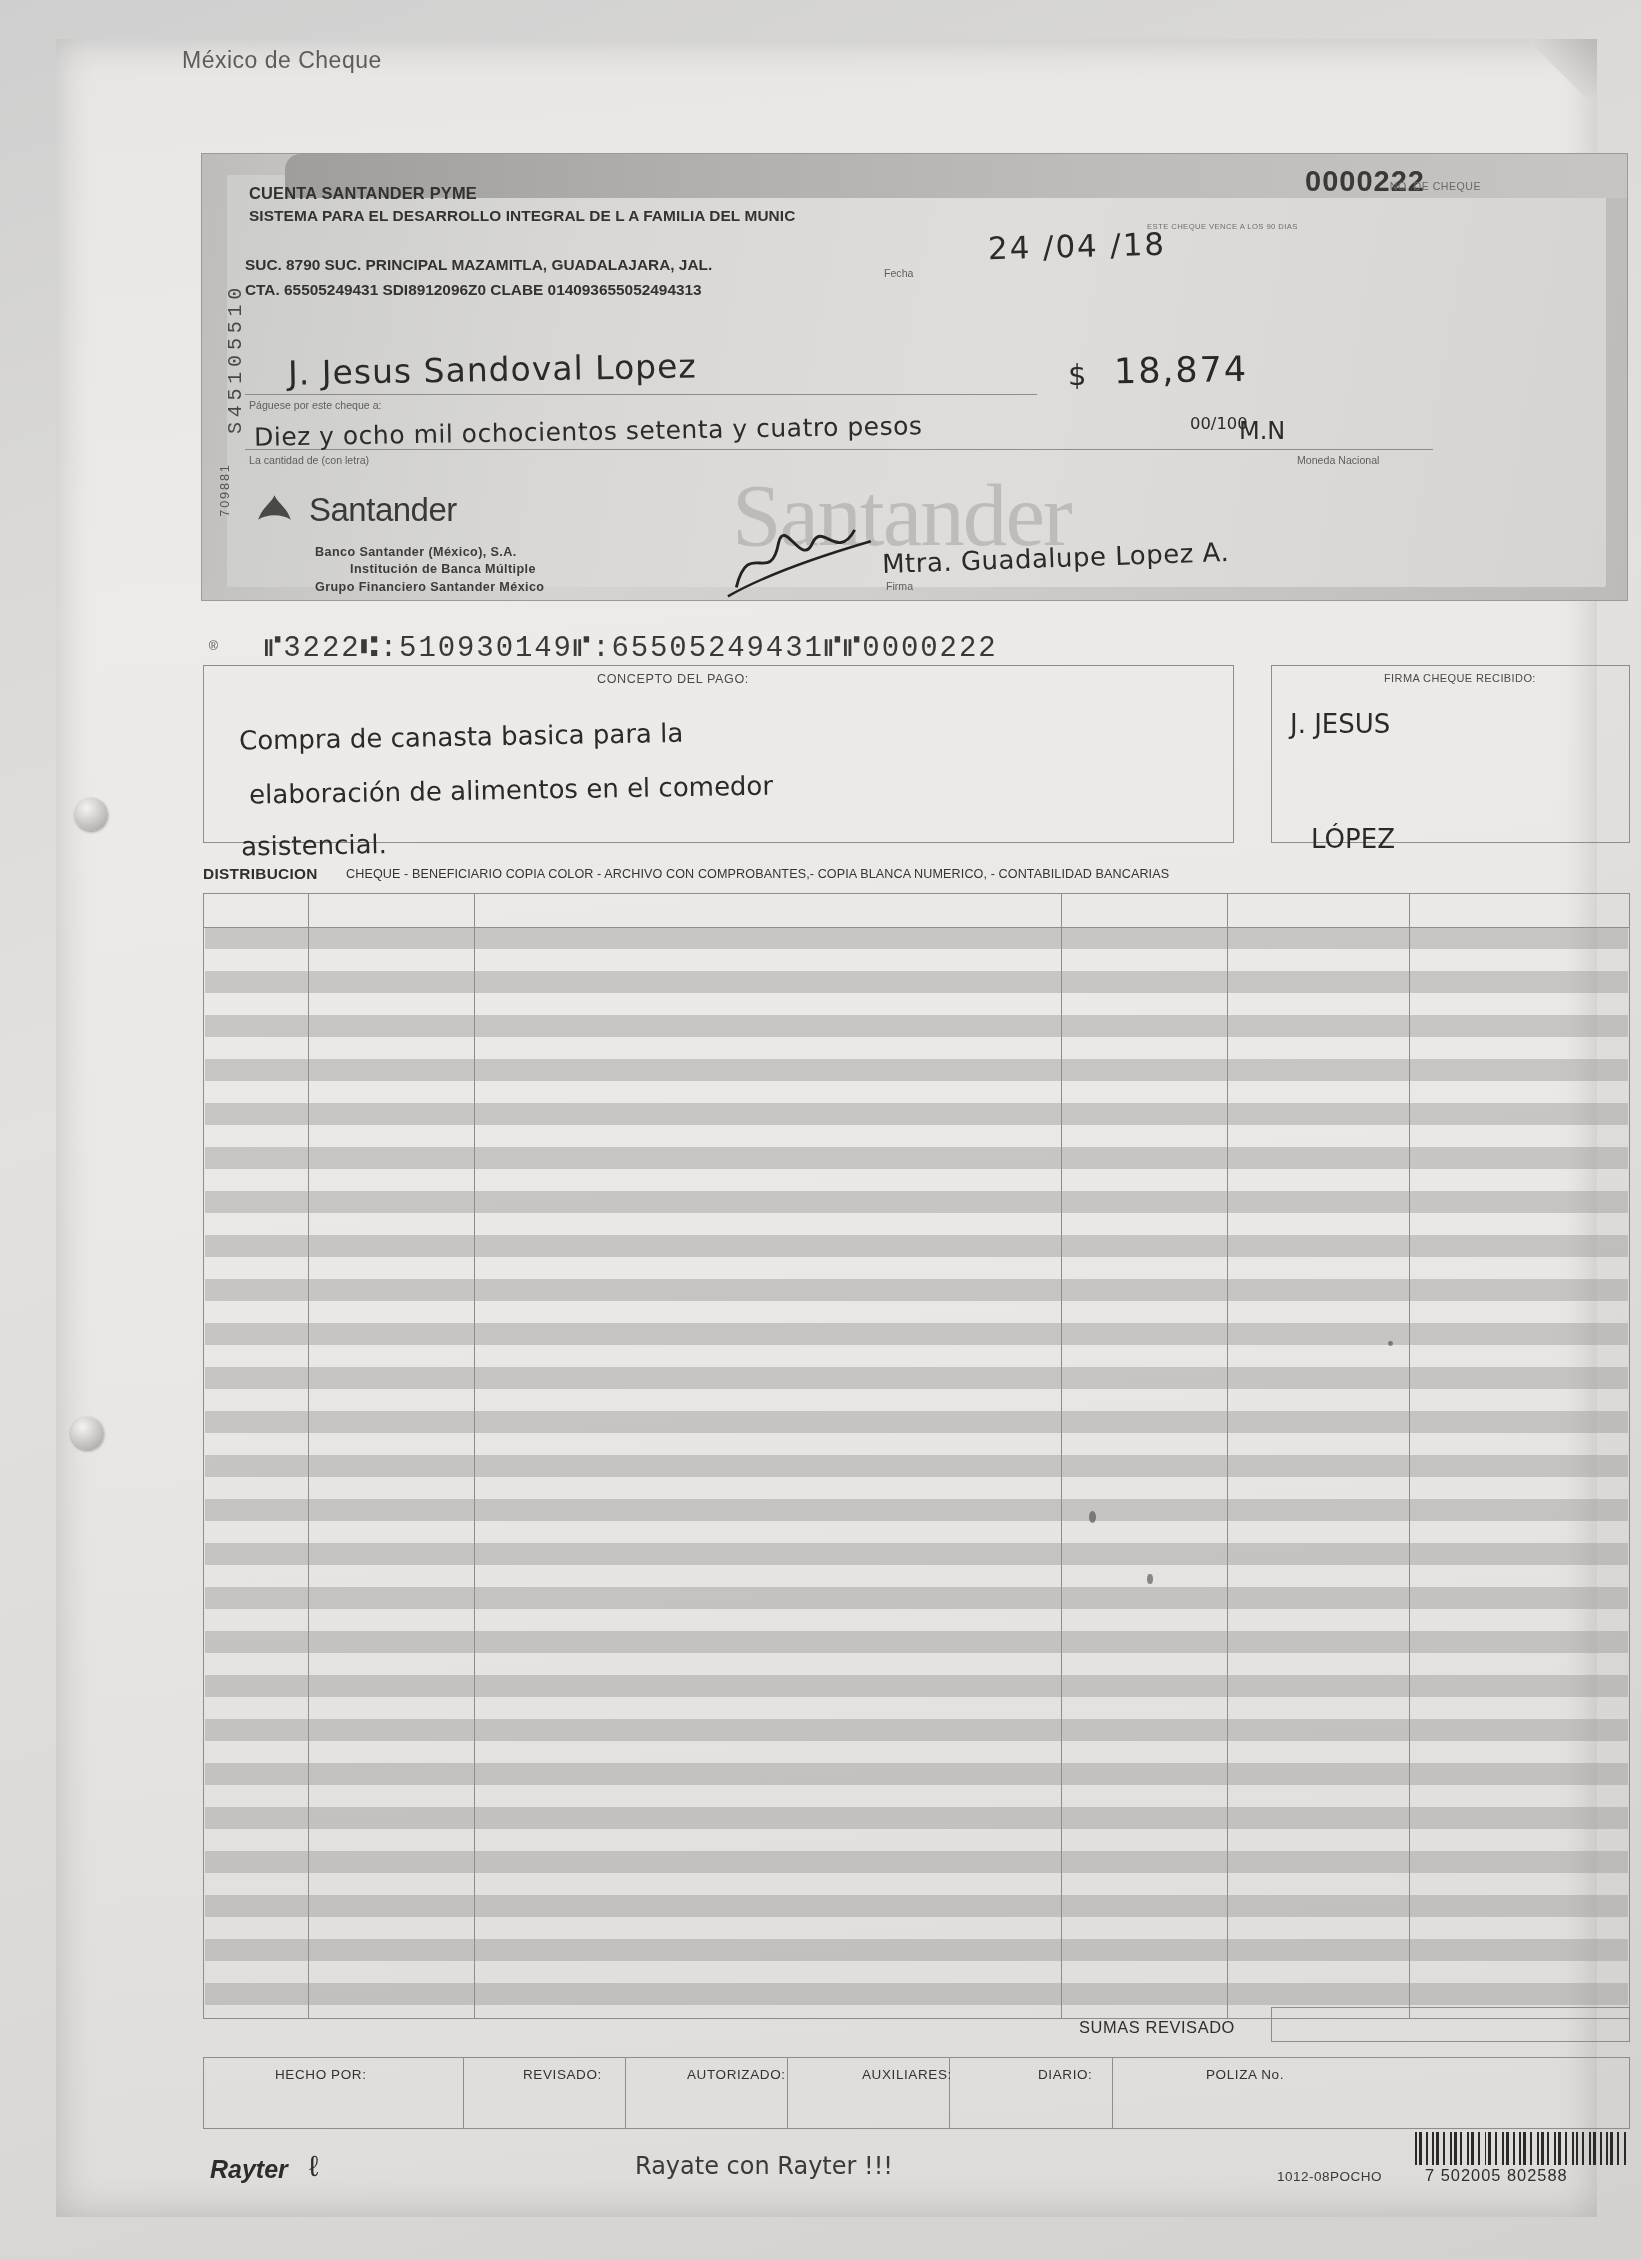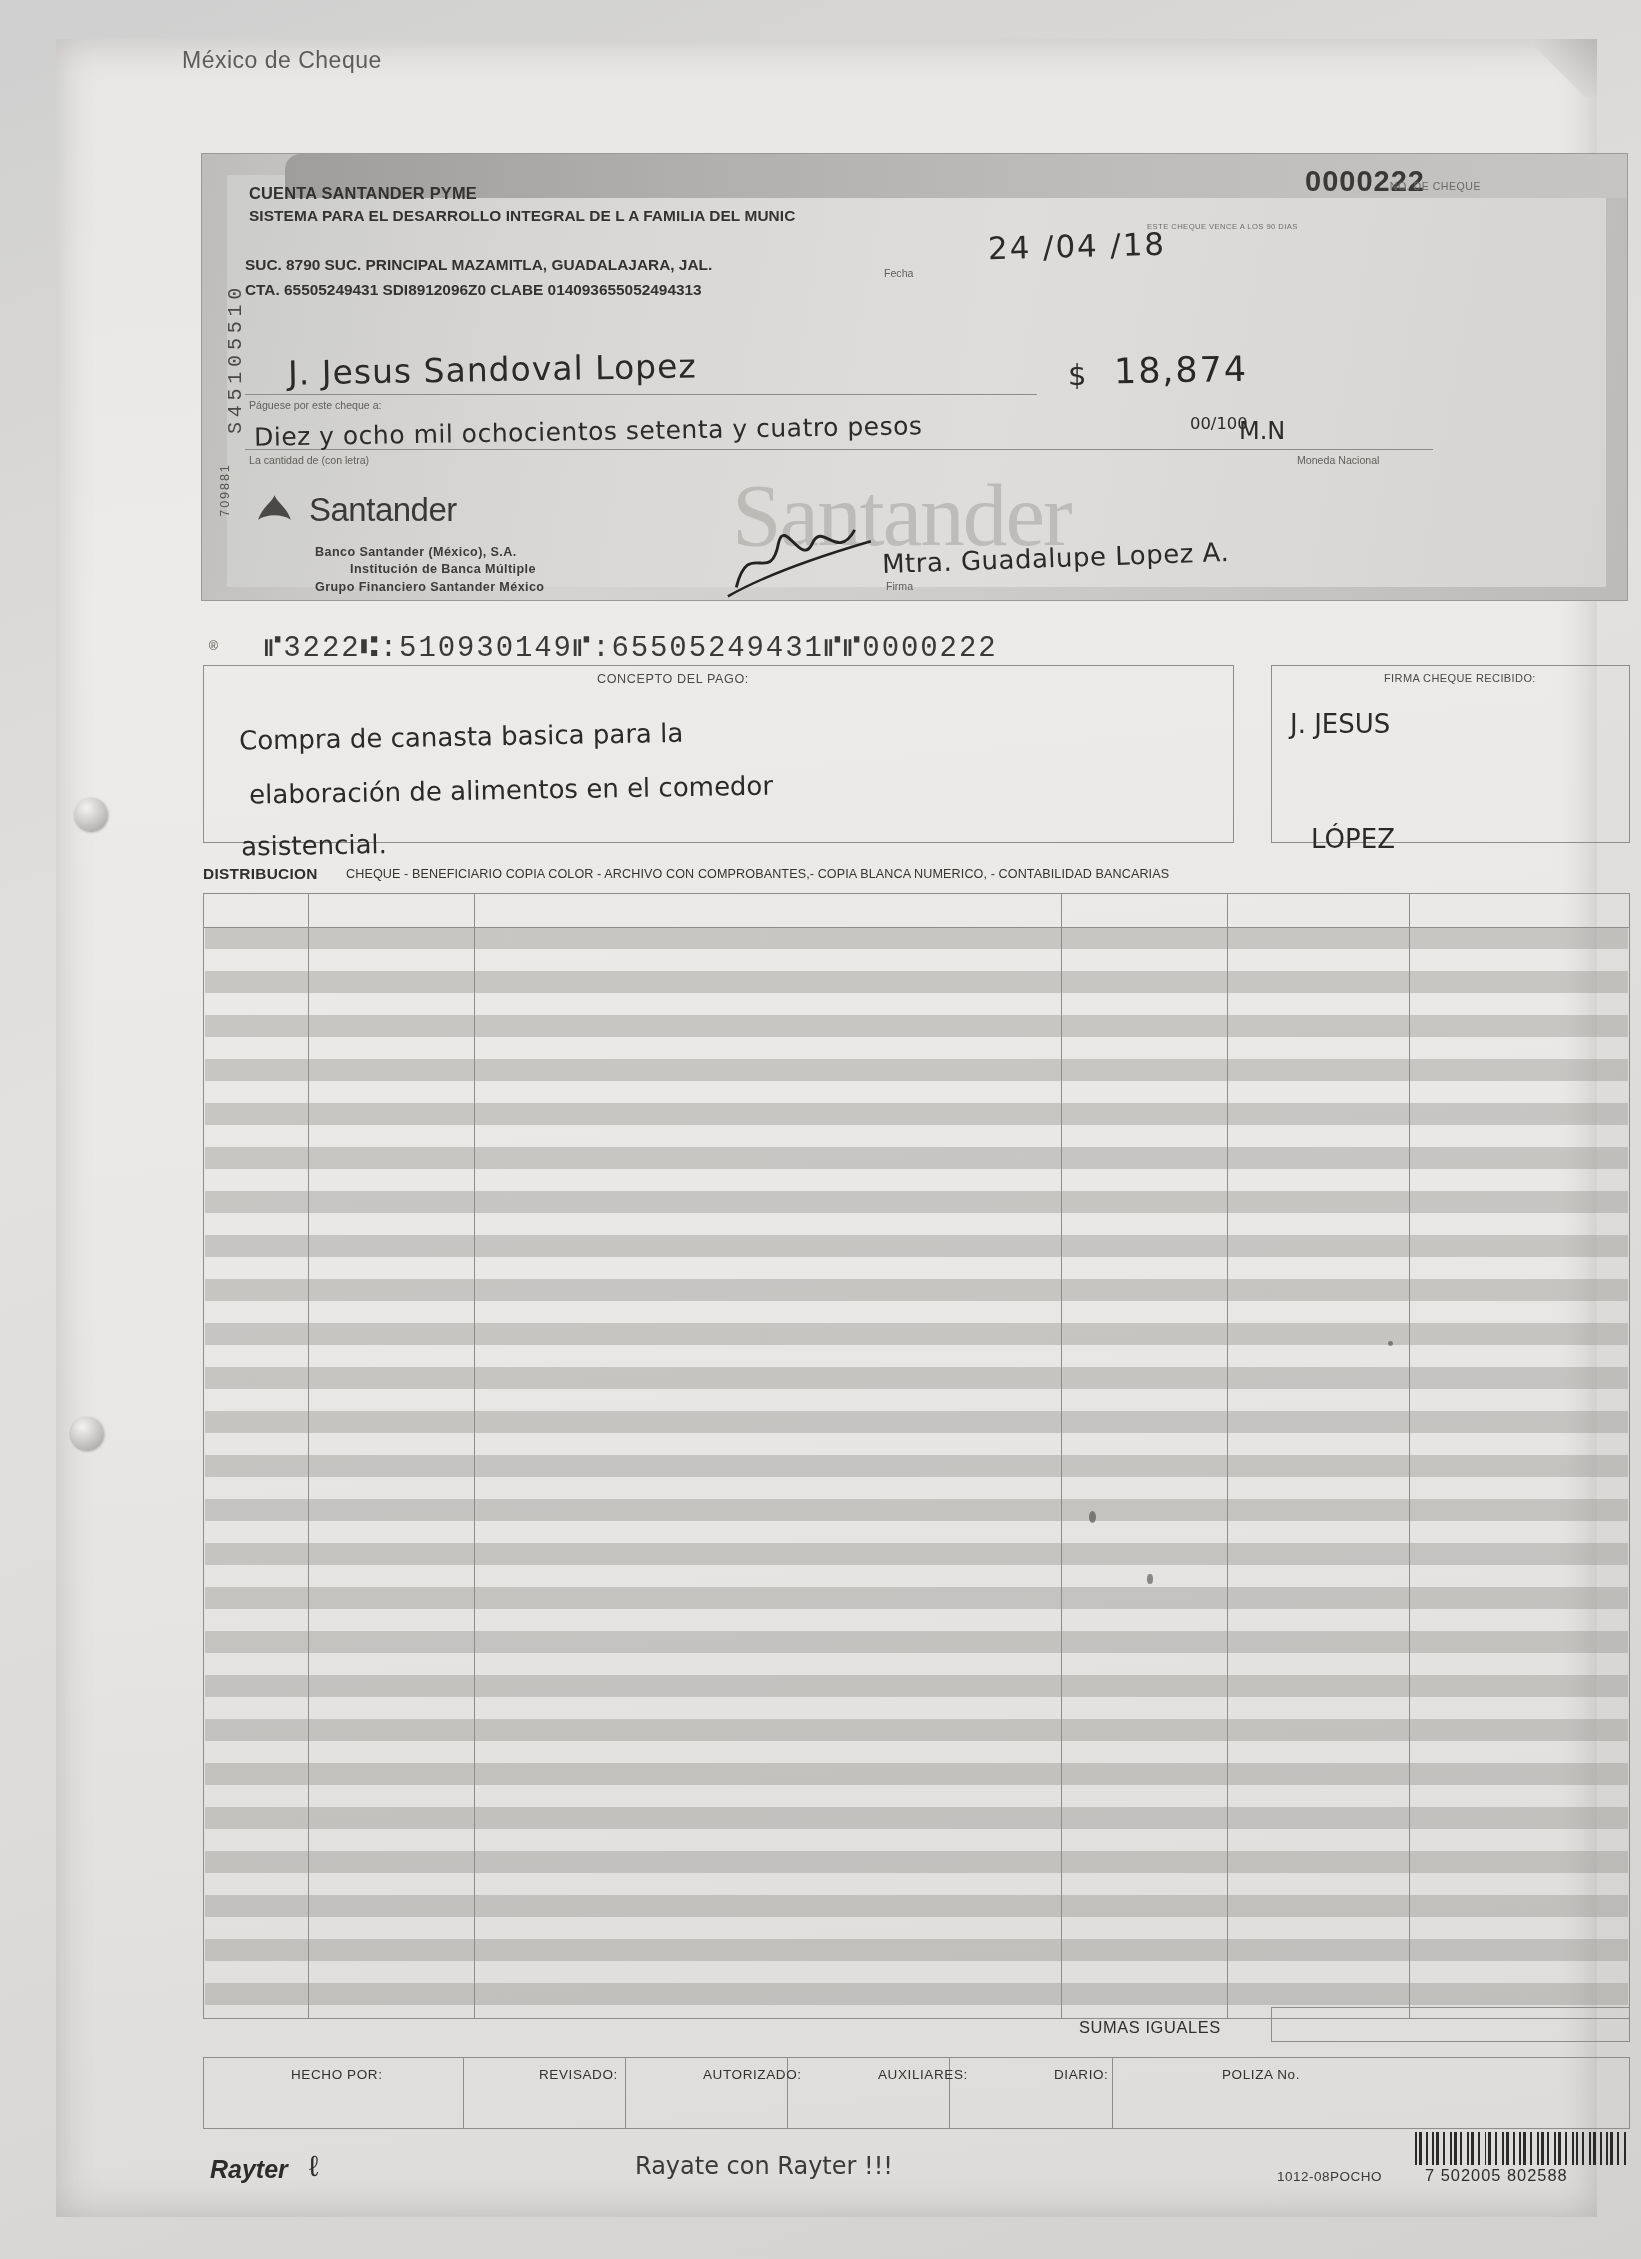--- a/index.html
+++ b/index.html
@@ -109,21 +109,21 @@
   .stripes{position:absolute;left:1px;right:1px;top:33px;bottom:1px;
      background:repeating-linear-gradient(to bottom,
         rgba(150,149,146,.42) 0px, rgba(150,149,146,.42) 22px,
         rgba(0,0,0,0) 22px, rgba(0,0,0,0) 44px);}
 
   .sumas{position:absolute;left:1023px;top:1979px;font-size:16.4px;color:#2f2e2c;letter-spacing:0.6px;}
   .sumas-box{position:absolute;left:1215px;top:1968px;width:357px;height:33px;border:1px solid #8e8d8b;}
 
   
   .sigstrip{position:absolute;left:147px;top:2018px;width:1425px;height:70px;border:1px solid #8e8d8b;}
-  .sigstrip span{position:absolute;top:8.7px;font-size:13.5px;color:#33322f;letter-spacing:0.6px;margin-left:16px;}
+  .sigstrip span{position:absolute;top:8.7px;font-size:13.5px;color:#33322f;letter-spacing:0.6px;}
 
   
   .rayter{position:absolute;left:154px;top:2116px;font-size:25px;font-weight:bold;color:#2d2c2a;font-style:italic;}
   .rayter-swirl{position:absolute;left:253px;top:2111px;font-size:29px;color:#2d2c2a;}
   .slogan{position:absolute;left:579px;top:2113px;font-size:24px;color:#3a3937;
       font-family:"DejaVu Sans",sans-serif;}
   .code-l{position:absolute;left:1221px;top:2130px;font-size:13.5px;color:#3a3937;letter-spacing:0.5px;}
   .code-r{position:absolute;left:1369px;top:2127px;font-size:16.4px;color:#2e2d2b;letter-spacing:1px;}
   .barcode{position:absolute;left:1359px;top:2093px;width:212px;height:33px;
       background:repeating-linear-gradient(to right,#2b2a28 0 1.9px,transparent 1.9px 3.9px,#2b2a28 3.9px 6.8px,transparent 6.8px 10.6px,#2b2a28 10.6px 12.6px,transparent 12.6px 17.4px);}
@@ -216,21 +216,21 @@
     <div class="ledger">
       <div class="stripes"></div>
       <div class="hline" style="top:33px"></div>
       <div class="vline" style="left:104px"></div>
       <div class="vline" style="left:270px"></div>
       <div class="vline" style="left:857px"></div>
       <div class="vline" style="left:1023px"></div>
       <div class="vline" style="left:1205px"></div>
     </div>
 
-    <div class="sumas">SUMAS IGUALES</div>
+    <div class="sumas">SUMAS REVISADO</div>
     <div class="sumas-box"></div>
 
     <div class="sigstrip">
       <div class="vline" style="left:259px"></div>
       <div class="vline" style="left:421px"></div>
       <div class="vline" style="left:583px"></div>
       <div class="vline" style="left:745px"></div>
       <div class="vline" style="left:908px"></div>
       <span style="left:71px">HECHO POR:</span>
       <span style="left:319px">REVISADO:</span>

